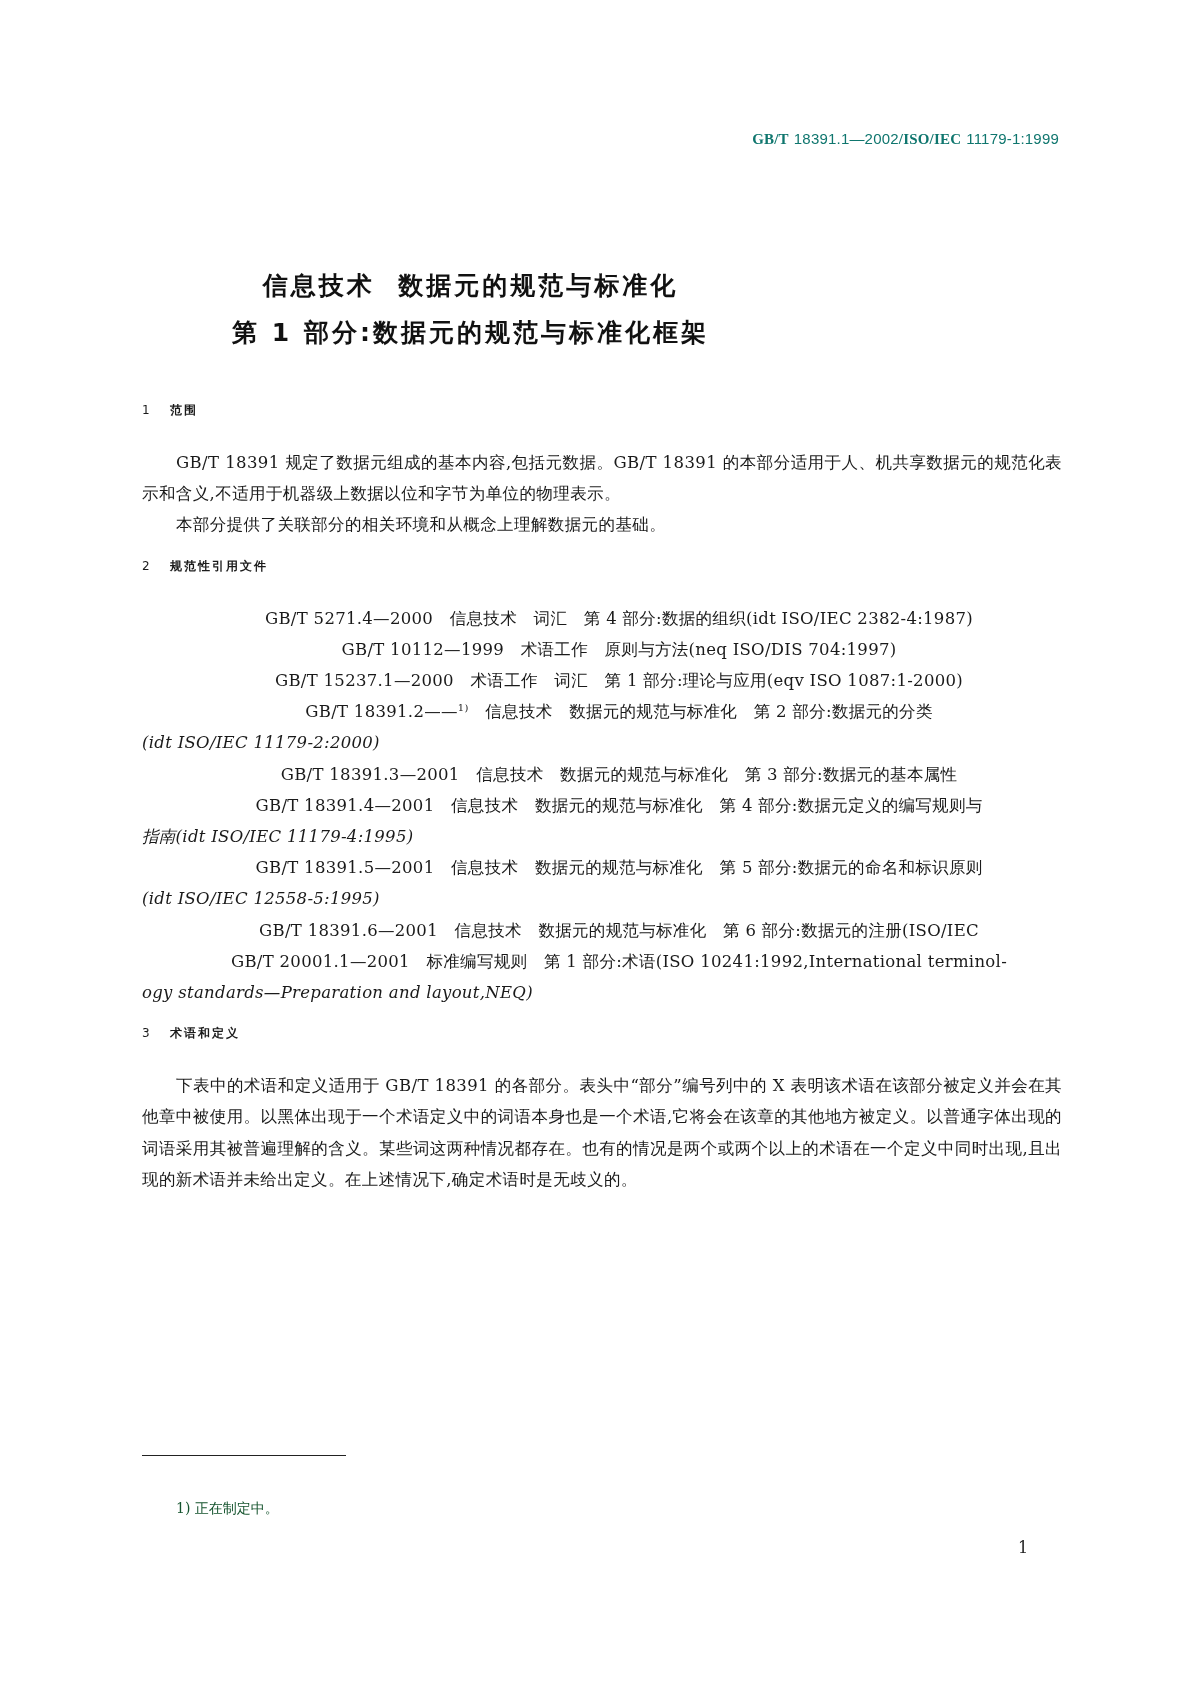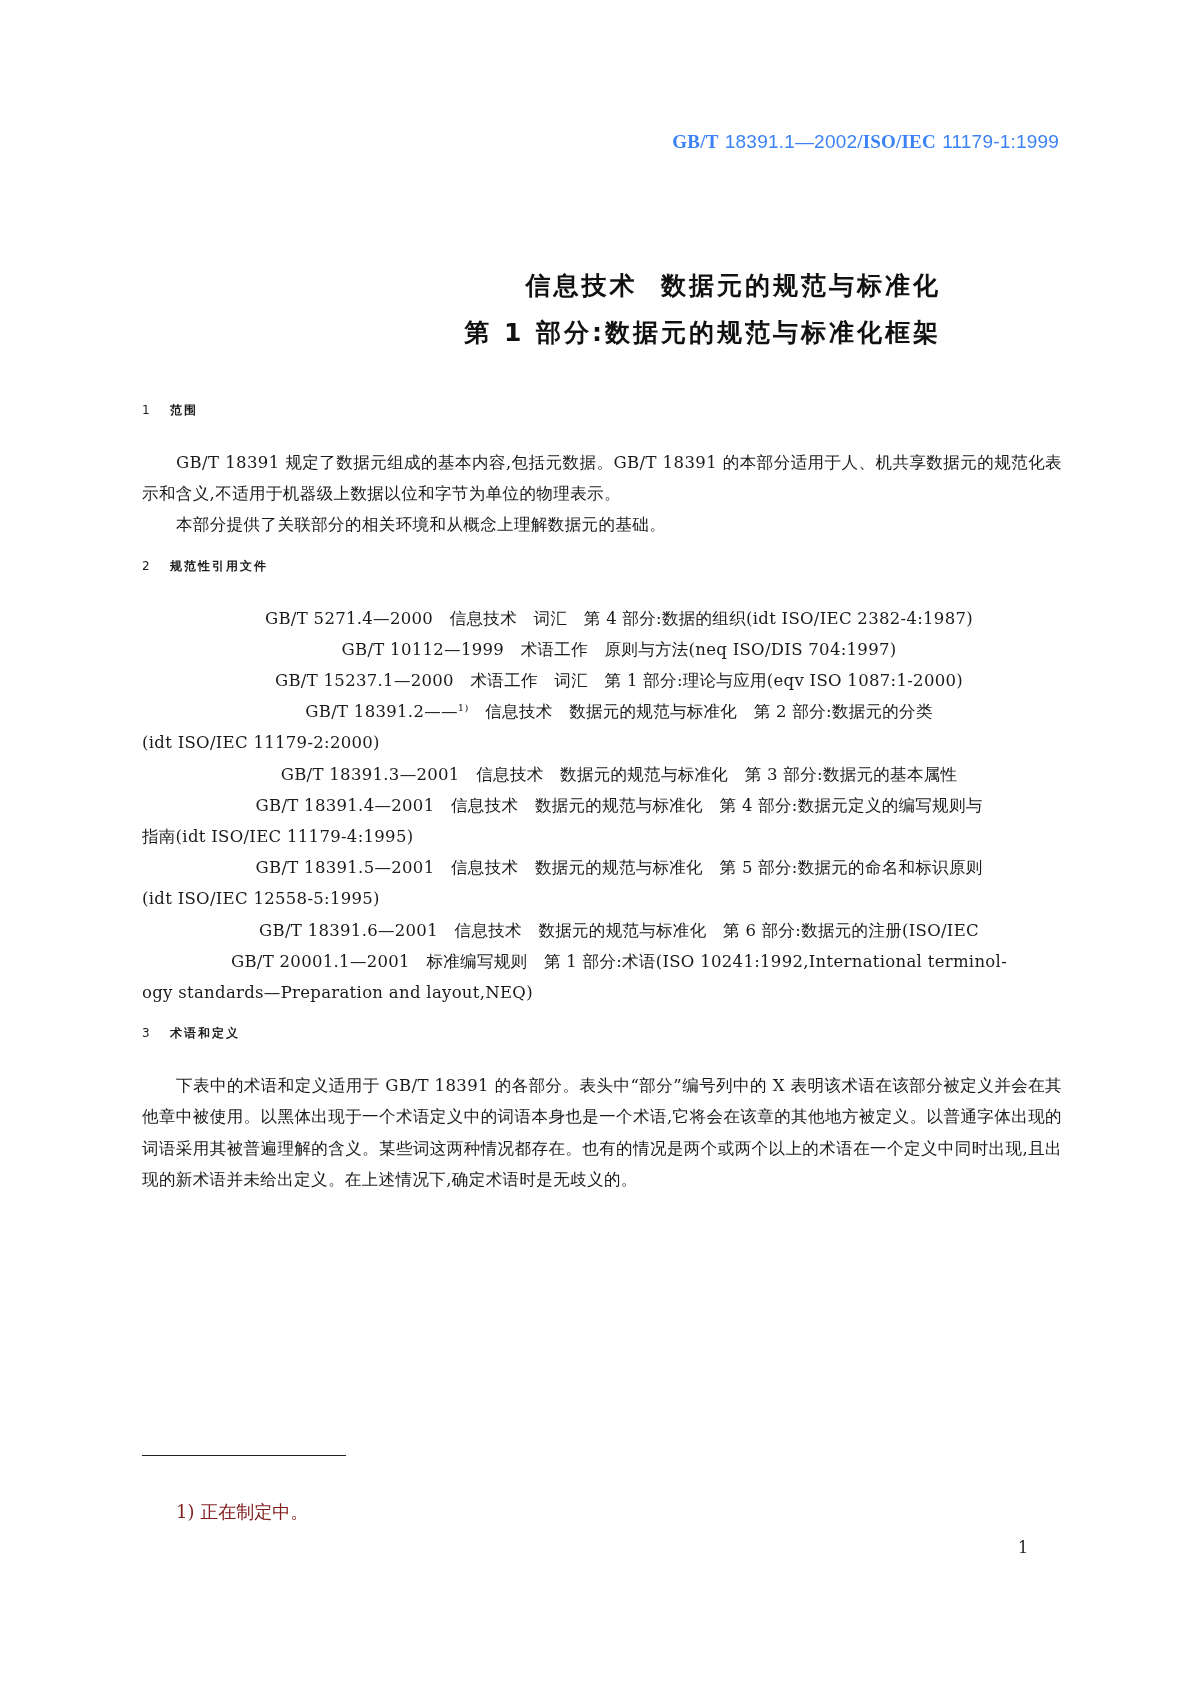--- a/index.html
+++ b/index.html
@@ -3,53 +3,53 @@
 <meta charset="utf-8">
 <style>
   html, body { margin: 0; padding: 0; background: #ffffff; }
   body {
     width: 1191px; height: 1684px; position: relative; overflow: hidden;
     font-family: "DejaVu Serif", "Liberation Serif", serif;
     color: #1a1a1a;
   }
   .std-code {
     position: absolute; top: 130px; right: 132px;
-    font-size: 19px; letter-spacing: 0.2px; color: #3b82f6;
+    font-size: 15px; letter-spacing: 0.2px; color: #0f766e;
   }
   .std-code b { font-family: "Liberation Serif", serif; font-weight: bold; }
   .std-code span { font-family: "Liberation Sans", sans-serif; }
   .title-block {
-    position: absolute; top: 262px; left: 0; width: 941px; text-align: right;
+    position: absolute; top: 262px; left: 0; width: 941px; text-align: center;
   }
   .title-line {
     font-family: "DejaVu Sans", sans-serif; font-size: 25px; font-weight: bold;
     letter-spacing: 3px; line-height: 47px; color: #111;
   }
   .content {
     position: absolute; top: 395px; left: 142px; width: 920px;
     font-size: 16.5px; line-height: 31.2px;
   }
   .heading {
     font-family: "DejaVu Sans", sans-serif; font-size: 12px; font-weight: bold;
     margin: 0; height: 30px; line-height: 30px;
   }
   .heading .num { font-weight: normal; display: inline-block; width: 28px; }
   .heading .htext { letter-spacing: 2px; }
   .para { margin: 0; text-indent: 34px; text-align: justify; letter-spacing: 0.4px; }
   .gap-after-heading { height: 22px; }
   .gap-before-heading { height: 10px; }
   .ref { margin: 0; padding-left: 34px; text-indent: 0; letter-spacing: 0.3px; text-align: center; }
-  .ref-hang { margin: 0; letter-spacing: 0.3px; }
+  .ref-hang { margin: 0; letter-spacing: 0.3px; font-style: italic; }
   .ref .code, .ref .sp { white-space: pre; }
   sup { font-size: 10px; line-height: 0; }
   .footnote-rule {
     position: absolute; top: 1455px; left: 142px; width: 204px; height: 1px; background: #222;
   }
   .footnote {
-    position: absolute; top: 1500px; left: 176px; font-size: 18px; color: #7f1d1d;
+    position: absolute; top: 1500px; left: 176px; font-size: 14px; color: #14532d;
   }
   .page-num {
     position: absolute; top: 1538px; left: 1018px; font-size: 16px; color: #222;
   }
 </style>
 </head>
 <body>
 
 <div class="std-code">
   <b>GB/T</b>

